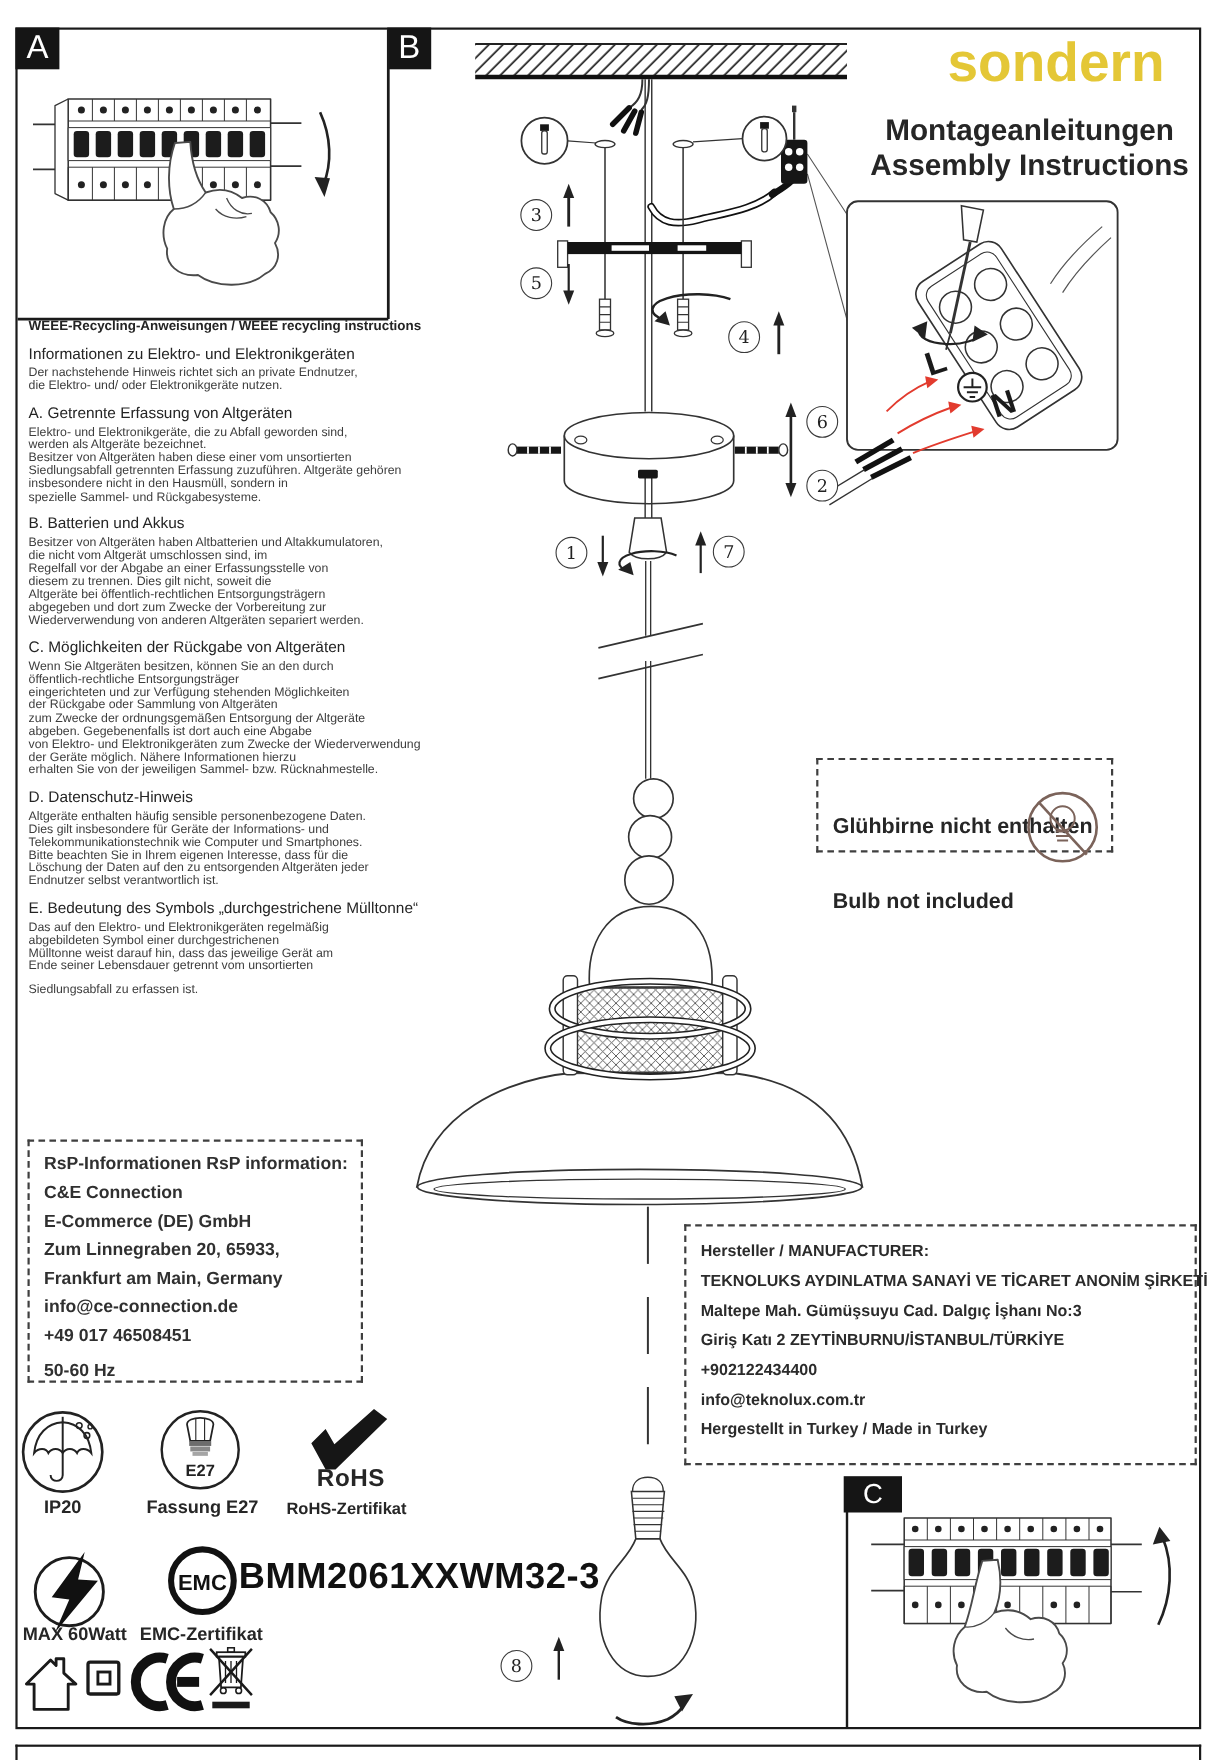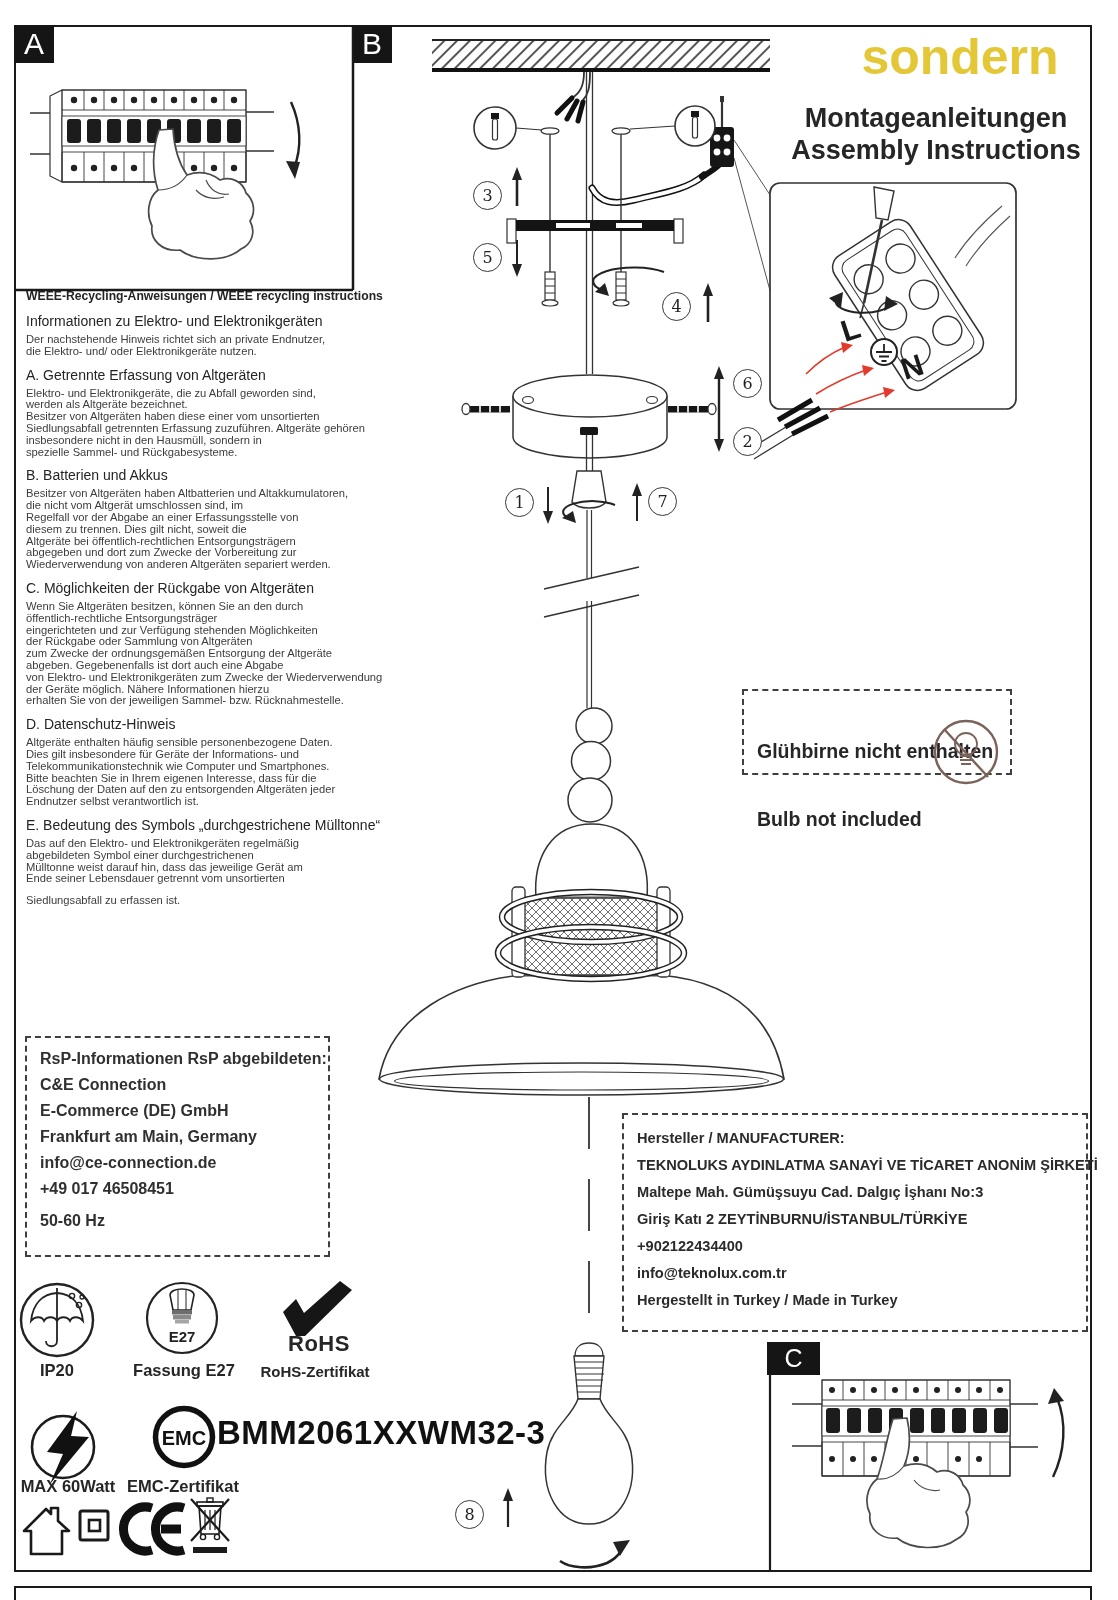--- a/index.html
+++ b/index.html
@@ -101,23 +101,24 @@
 Ende seiner Lebensdauer getrennt vom unsortierten</p>
   <p class="footer">Siedlungsabfall zu erfassen ist.</p>
 </div>
 
 <div class="abs dashed-box" id="bulbNote">
   <div class="l">Glühbirne nicht enthalten</div>
   <div class="l">Bulb not included</div>
 </div>
 
 <div class="abs dashed-box" id="rspBox">
-  <div class="l">RsP-Informationen RsP abgebildeten:</div>
+  <div class="l">RsP-Informationen RsP information:</div>
   <div class="l">C&amp;E Connection</div>
   <div class="l">E-Commerce (DE) GmbH</div>
+  <div class="l">Zum Linnegraben 20, 65933,</div>
   <div class="l">Frankfurt am Main, Germany</div>
   <div class="l">info@ce-connection.de</div>
   <div class="l">+49 017 46508451</div>
   <div class="l freq">50-60 Hz</div>
 </div>
 
 <div class="abs dashed-box" id="mfgBox">
   <div class="l">Hersteller / MANUFACTURER:</div>
   <div class="l">TEKNOLUKS AYDINLATMA SANAYİ VE TİCARET ANONİM ŞİRKETİ</div>
   <div class="l">Maltepe Mah. Gümüşsuyu Cad. Dalgıç İşhanı No:3</div>

